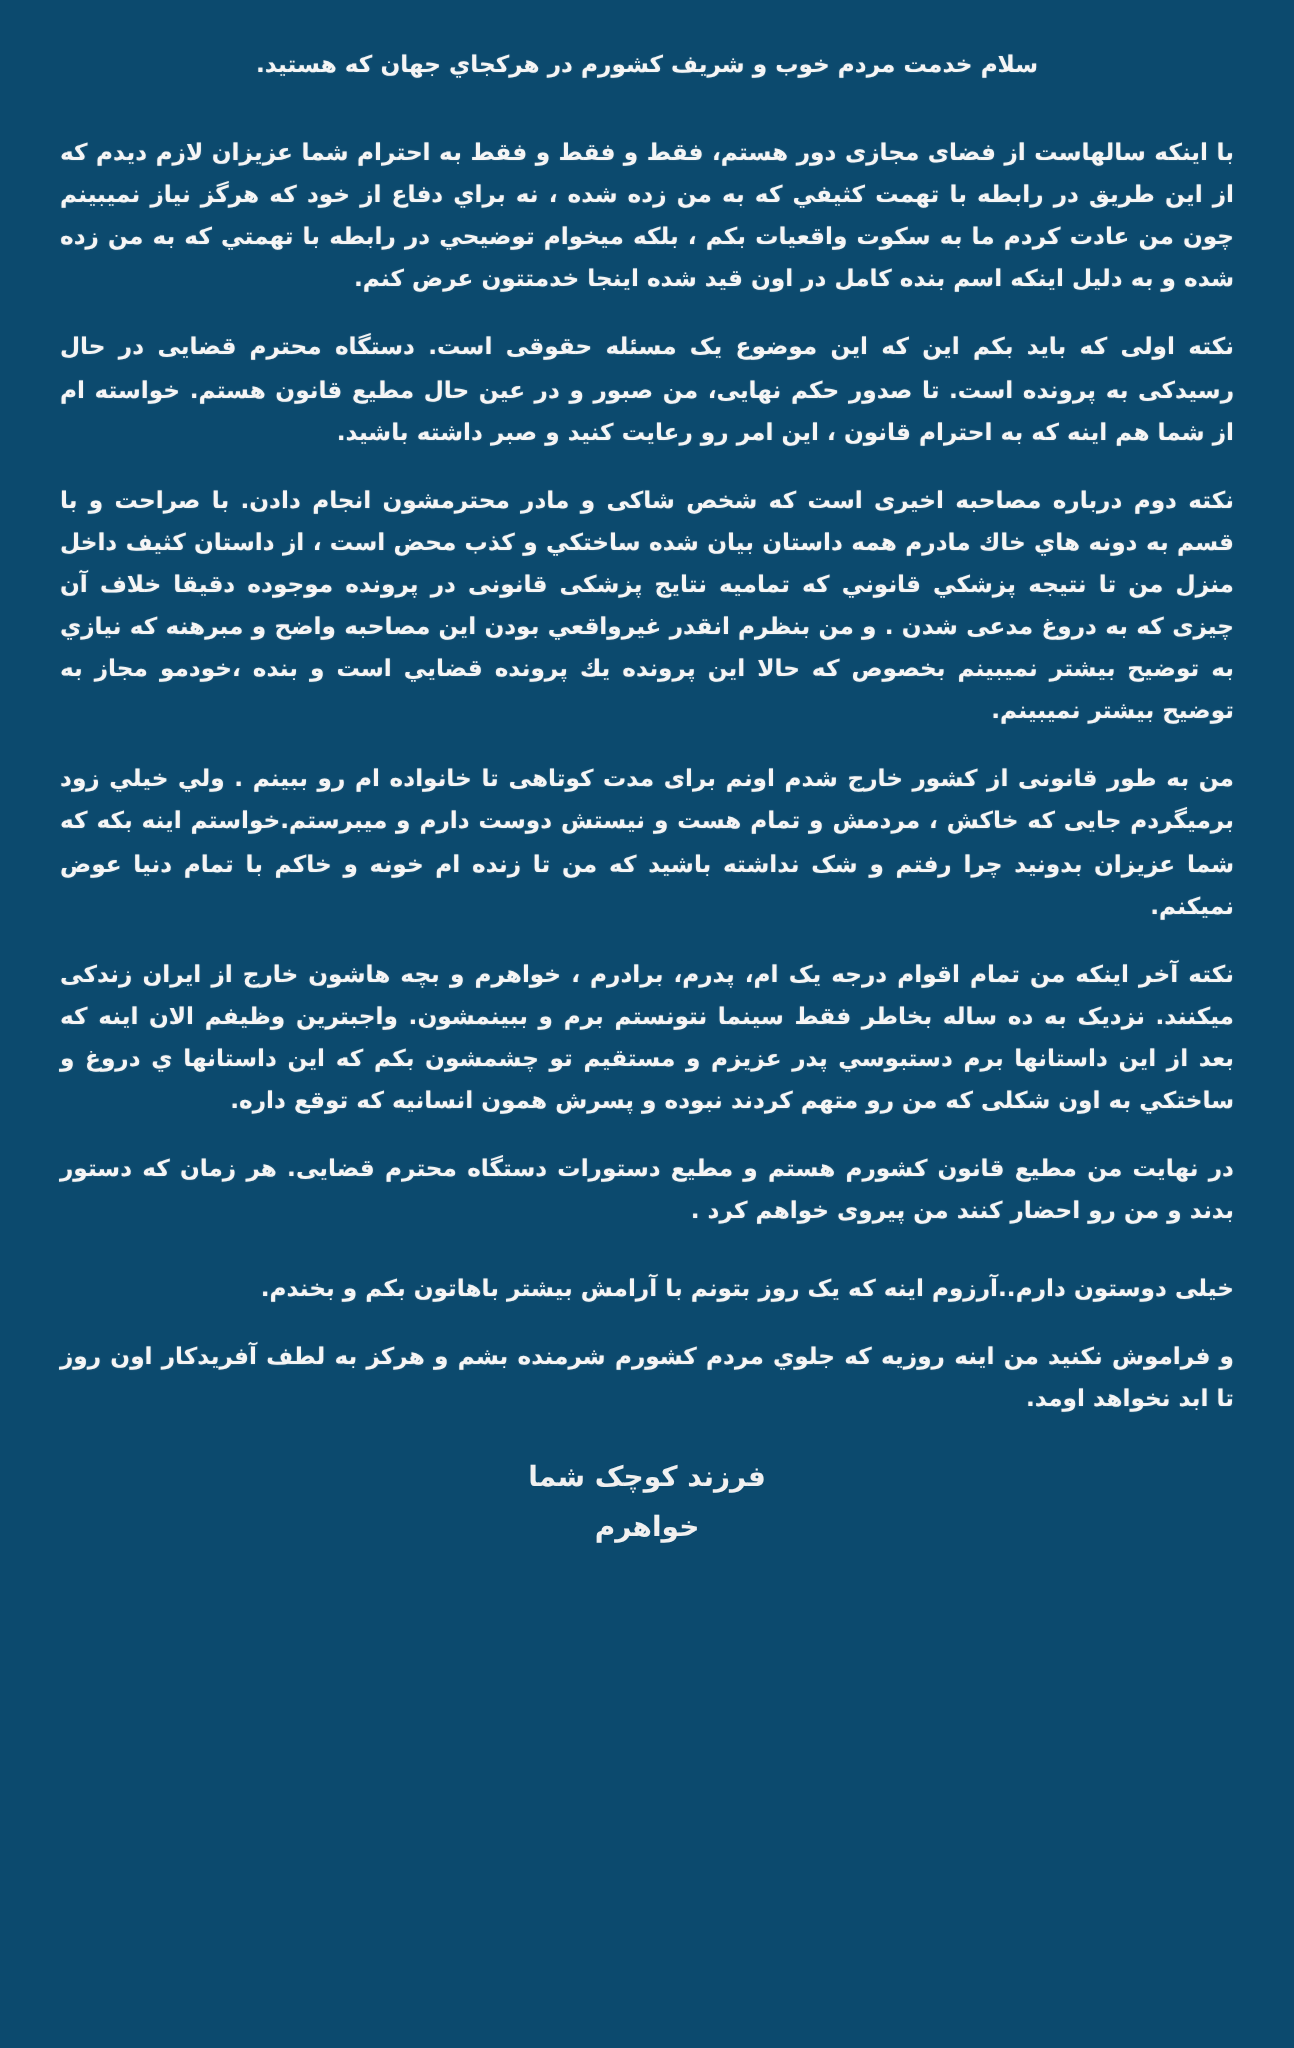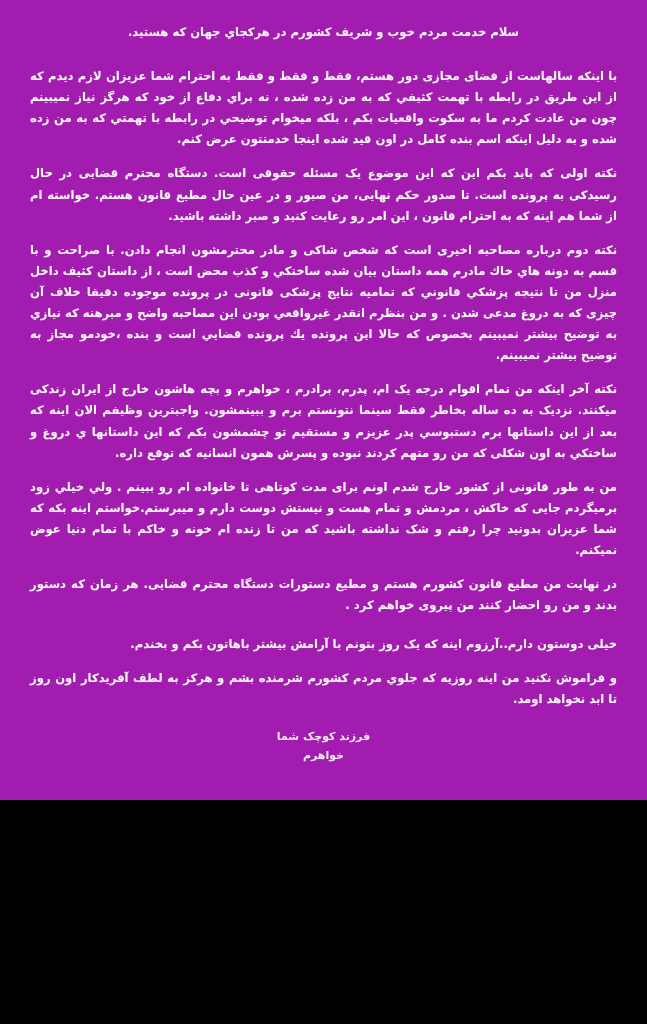--- a/index.html
+++ b/index.html
@@ -8,22 +8,22 @@
     background: #000000;
   }
   body {
     width: 647px;
     height: 1024px;
     overflow: hidden;
     font-family: "DejaVu Sans", "Liberation Sans", sans-serif;
   }
   .page {
     width: 647px;
-    height: 800px;
-    background: #a21caf;
+    height: 1024px;
+    background: #0c4a6e;
     box-sizing: border-box;
     padding: 22px 30px 14px 30px;
     position: relative;
   }
   .doc {
     direction: rtl;
     text-align: right;
     color: #f2f2f2;
   }
   p.para {
@@ -39,21 +39,21 @@
     text-align: center;
   }
   p.justify {
     text-align: justify;
     text-justify: inter-word;
   }
   .spacer-sm { height: 5px; }
   .sign {
     margin-top: 16px;
     text-align: center;
-    font-size: 11px;
+    font-size: 14px;
     line-height: 1.8;
     font-weight: 700;
     color: #f0f0f0;
   }
   .sign div { margin: 0; }
 </style>
 </head>
 <body>
 
 <div class="page">
@@ -62,22 +62,22 @@
     <p class="para center">سلام خدمت مردم خوب و شریف کشورم در هرکجاي جهان که هستید.</p>
 
     <div class="spacer-sm"></div>
 
 
     <div class="spacer-sm"></div>
 
     <p class="para justify">با اینکه سالهاست  از فضای مجازی دور هستم،  فقط و فقط و فقط  به  احترام شما عزیزان لازم دیدم که از این طریق در رابطه با تهمت کثیفي که به من زده شده ، نه براي دفاع از خود که هرگز نیاز نمیبینم چون من عادت کردم ما به سکوت واقعیات بکم ، بلکه میخوام توضیحي در رابطه با تهمتي که به من زده شده و به دلیل اینکه اسم بنده کامل در اون قید شده اینجا خدمتتون عرض کنم.</p>
     <p class="para justify">نکته اولی که باید بکم این که این موضوع یک مسئله حقوقی است. دستگاه محترم قضایی در حال رسیدکی به پرونده است. تا صدور حکم نهایی، من صبور و در عین حال مطیع قانون هستم. خواسته ام از شما هم اینه که به احترام قانون ، این امر رو رعایت کنید و صبر داشته باشید.</p>
     <p class="para justify">نکته دوم درباره مصاحبه اخیری است که شخص شاکی و مادر محترمشون انجام دادن. با صراحت و با قسم به دونه هاي خاك مادرم همه داستان بیان شده ساختکي و کذب محض است ، از داستان کثیف داخل منزل من تا نتیجه پزشکي قانوني که تمامیه نتایج پزشکی قانونی در پرونده موجوده دقیقا خلاف آن چیزی که به دروغ مدعی شدن .  و من بنظرم انقدر غیرواقعي بودن این مصاحبه واضح  و مبرهنه که نیازي به توضیح بیشتر نمیبینم بخصوص که حالا این پرونده یك پرونده قضایي است و بنده  ،خودمو  مجاز به توضیح بیشتر نمیبینم.</p>
+    <p class="para justify">من به طور قانونی از کشور خارج شدم اونم برای مدت کوتاهی تا خانواده ام رو ببینم . ولي خيلي زود برميگردم جایی که خاکش ، مردمش و تمام هست و نیستش دوست دارم و میبرستم.خواستم اینه بکه که شما عزیزان بدونید چرا رفتم و شک نداشته باشید که من تا زنده ام خونه و خاكم با تمام دنیا عوض نمیکنم.</p>
     <p class="para justify">نکته آخر اینکه من تمام اقوام درجه یک ام، پدرم، برادرم ، خواهرم و بچه هاشون خارج از ایران زندکی میکنند. نزدیک به ده ساله بخاطر فقط سینما نتونستم برم و ببینمشون. واجبترین وظیفم الان اینه که بعد از این داستانها برم دستبوسي پدر عزیزم و مستقیم تو چشمشون بکم که این داستانها ي دروغ و ساختکي به اون شکلی که من رو متهم کردند نبوده و پسرش همون انسانیه که توقع داره.</p>
-    <p class="para justify">من به طور قانونی از کشور خارج شدم اونم برای مدت کوتاهی تا خانواده ام رو ببینم . ولي خيلي زود برميگردم جایی که خاکش ، مردمش و تمام هست و نیستش دوست دارم و میبرستم.خواستم اینه بکه که شما عزیزان بدونید چرا رفتم و شک نداشته باشید که من تا زنده ام خونه و خاكم با تمام دنیا عوض نمیکنم.</p>
     <p class="para justify">در نهایت من مطیع قانون کشورم هستم و مطیع دستورات دستگاه محترم قضایی. هر زمان که دستور بدند و من رو احضار کنند من پیروی خواهم کرد .</p>
 
     <div class="spacer-sm"></div>
 
     <p class="para justify">خیلی دوستون دارم..آرزوم اینه که یک روز بتونم با آرامش بیشتر باهاتون بکم و بخندم.</p>
     <p class="para justify">و فراموش نکنید من اینه روزیه که جلوي مردم کشورم شرمنده بشم و هرکز به لطف آفریدکار اون روز تا ابد نخواهد اومد.</p>
 
     <div class="sign">
       <div>فرزند کوچک شما</div>
       <div>خواهرم</div>

